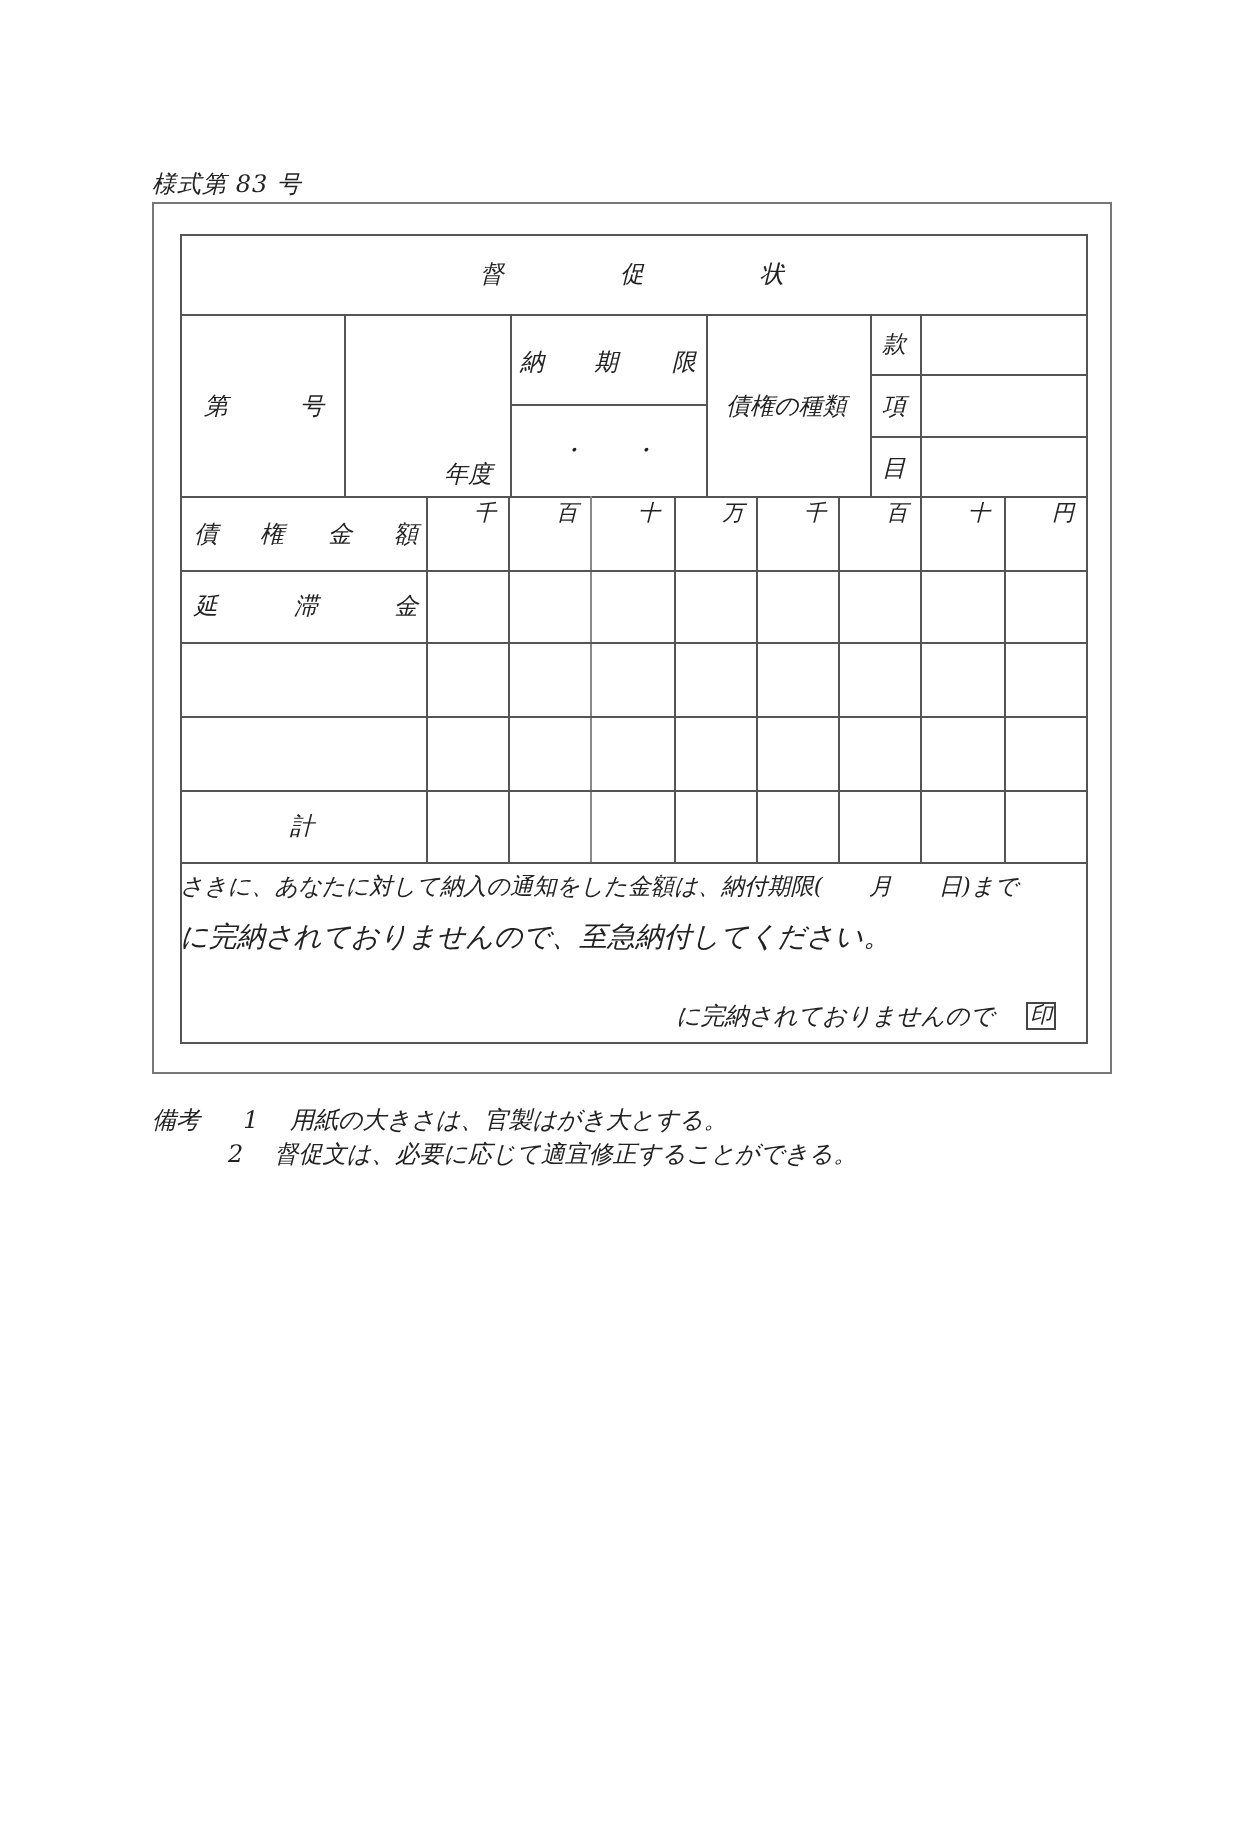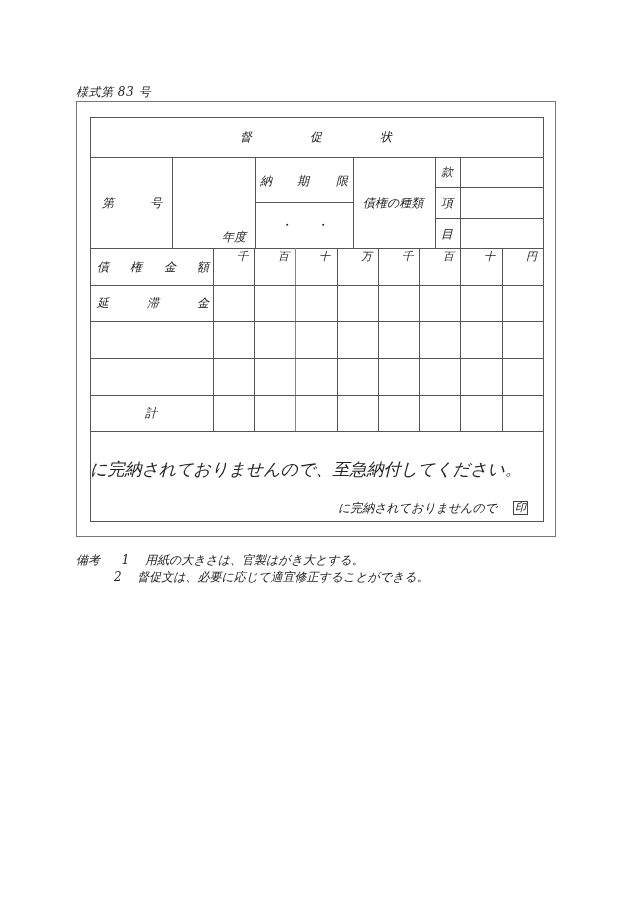--- a/index.html
+++ b/index.html
@@ -85,21 +85,22 @@
   <span class="t" style="left:40px;top:143px;">権</span>
   <span class="t" style="left:74px;top:143px;">金</span>
   <span class="t" style="left:107px;top:143px;">額</span>
 
   <span class="t" style="left:7px;top:179px;">延</span>
   <span class="t" style="left:57px;top:179px;">滞</span>
   <span class="t" style="left:107px;top:179px;">金</span>
 
   <span class="t" style="left:55px;top:289px;">計</span>
 
-  <div class="t" style="left:0px;top:345px;font-size:17px;">に完納されておりませんので、至急納付してください。</div>
+  <div class="t" style="left:0px;top:319px;font-size:11.6px;">さきに、あなたに対して納入の通知をした金額は、納付期限(　　月　　日)まで</div>
+  <div class="t" style="left:0px;top:345px;font-size:14px;">に完納されておりませんので、至急納付してください。</div>
   <span class="t" style="left:248px;top:384px;">に完納されておりませんので</span>
   <span class="t seal" style="left:423px;top:384px;">印</span>
 </div>
 
 <div class="abs notes" style="left:76px;top:552px;">
   <div>
     <span>備考</span>
     <span style="display:inline-block;width:14px;"></span>
     <span>1</span>
     <span style="display:inline-block;width:8px;"></span>

